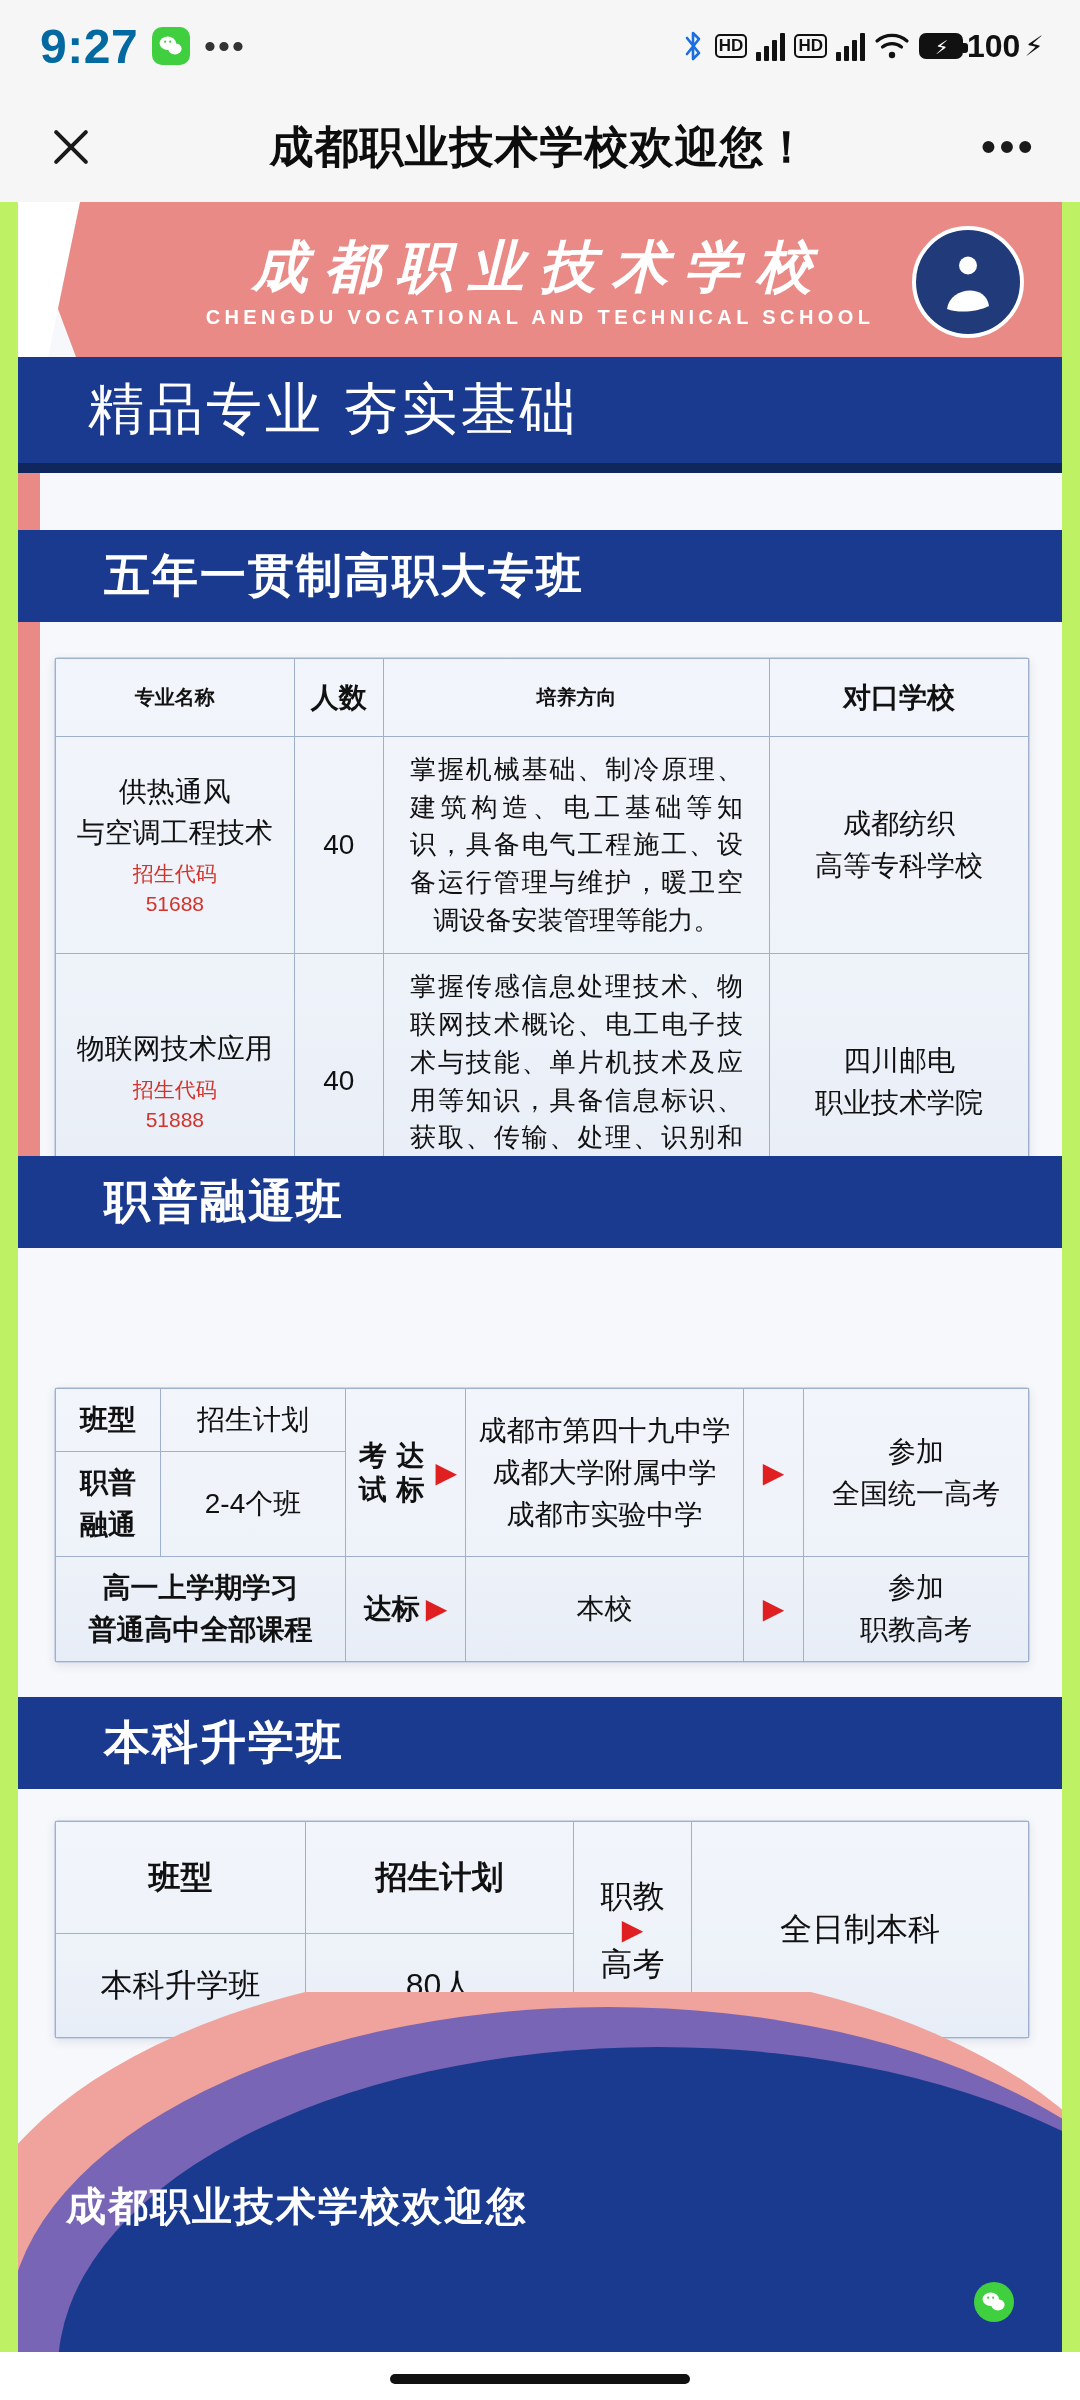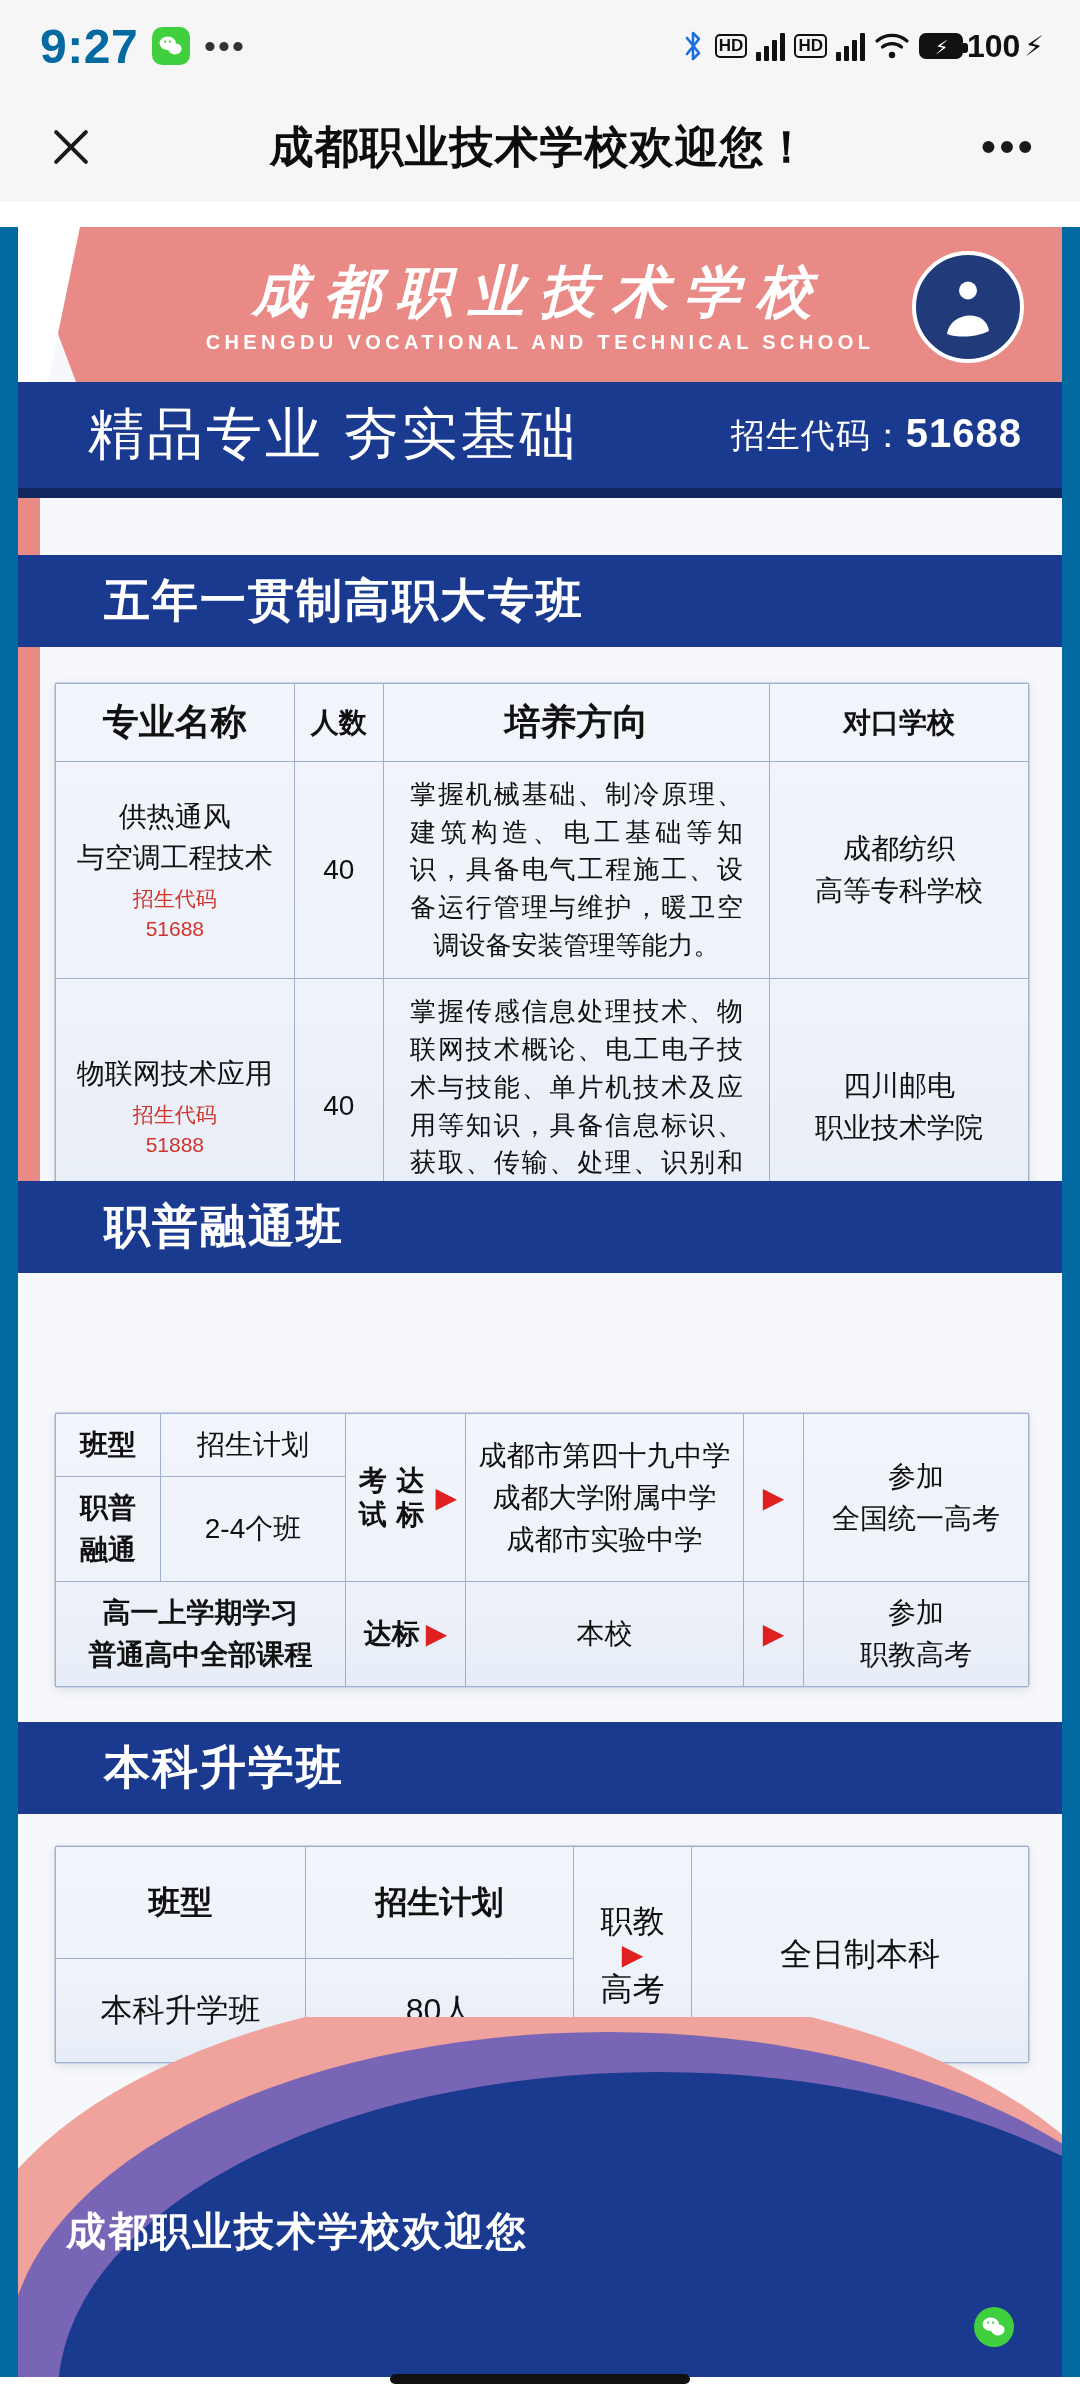--- a/index.html
+++ b/index.html
@@ -65,23 +65,22 @@
   }
   .nav-close:before { transform: rotate(45deg); }
   .nav-close:after { transform: rotate(-45deg); }
   .nav-title {
     font-size: 44px; font-weight: 700; color: #0d0d0d; letter-spacing: 1px;
   }
   .nav-more { font-size: 44px; color: #1a1a1a; letter-spacing: 3px; line-height: 1; cursor: pointer; }
 
   
   .poster {
-    position: relative; width: 1080px; height: 2150px; background: #0369a1;
+    position: relative; width: 1080px; height: 2150px; background: #bef264;
     overflow: hidden;
-    margin-top: 25px;
   }
   .poster-inner {
     position: absolute; left: 18px; top: 0; width: 1044px; height: 2150px;
     background: #f7f8fb; overflow: hidden;
   }
 
   
   .top-band {
     position: absolute; left: 0; top: 0; width: 1044px; height: 155px;
     background: #e98a86;
@@ -144,21 +143,21 @@
     position: absolute; left: 36px; width: 976px;
     background: linear-gradient(180deg,#f2f5fb 0%, #eef2f9 60%, #e7edf7 100%);
     border: 1px solid #c9d4e6; border-radius: 4px;
     box-shadow: 0 3px 10px rgba(30,50,100,0.10);
   }
   table { width: 100%; border-collapse: collapse; }
   td, th { border: 1px solid #9fb0cc; text-align: center; vertical-align: middle; color: #111; }
 
   
   .card1 { top: 455px; }
-  .card1 th { font-size: 36px; font-weight: 600; height: 78px; }
+  .card1 th { font-size: 20px; font-weight: 600; height: 78px; }
   .card1 td { font-size: 26px; padding: 14px 10px; line-height: 1.45; }
   .card1 .c-major { width: 235px; }
   .card1 .c-num { width: 88px; font-size: 28px; }
   .card1 .c-dir { width: 380px; text-align: justify; text-align-last: center; padding: 14px 26px; }
   .card1 .c-school { width: 255px; font-size: 28px; line-height: 1.5; }
   .major-name { font-size: 28px; line-height: 1.45; }
   .code-label { color: #d0342c; font-size: 21px; margin-top: 6px; line-height: 1.4; }
   .code-num { color: #d0342c; font-size: 21px; line-height: 1.4; }
 
   
@@ -282,21 +281,20 @@
       <div class="school-name-en">CHENGDU VOCATIONAL AND TECHNICAL SCHOOL</div>
       <div class="logo-circle">
         <svg viewBox="0 0 48 48">
             <circle cx="24" cy="13" r="6" fill="#fff"></circle>
             <path d="M10 42 C12 27 36 25 38 40 C30 44 18 45 10 42 Z" fill="#fff"></path>
           </svg>
       </div>
 
       <div class="slogan-bar">
         <span class="slogan-text">精品专业  夯实基础</span>
-        <span class="slogan-code"><span>招生代码：</span><b>51688</b></span>
       </div>
       <div class="under-rule"></div>
       <div class="left-pink"></div>
 
       <div class="sec-title t1">五年一贯制高职大专班</div>
       <div class="card card1">
         <table>
           <tbody>
               <tr>
             <th class="c-major">专业名称</th>

